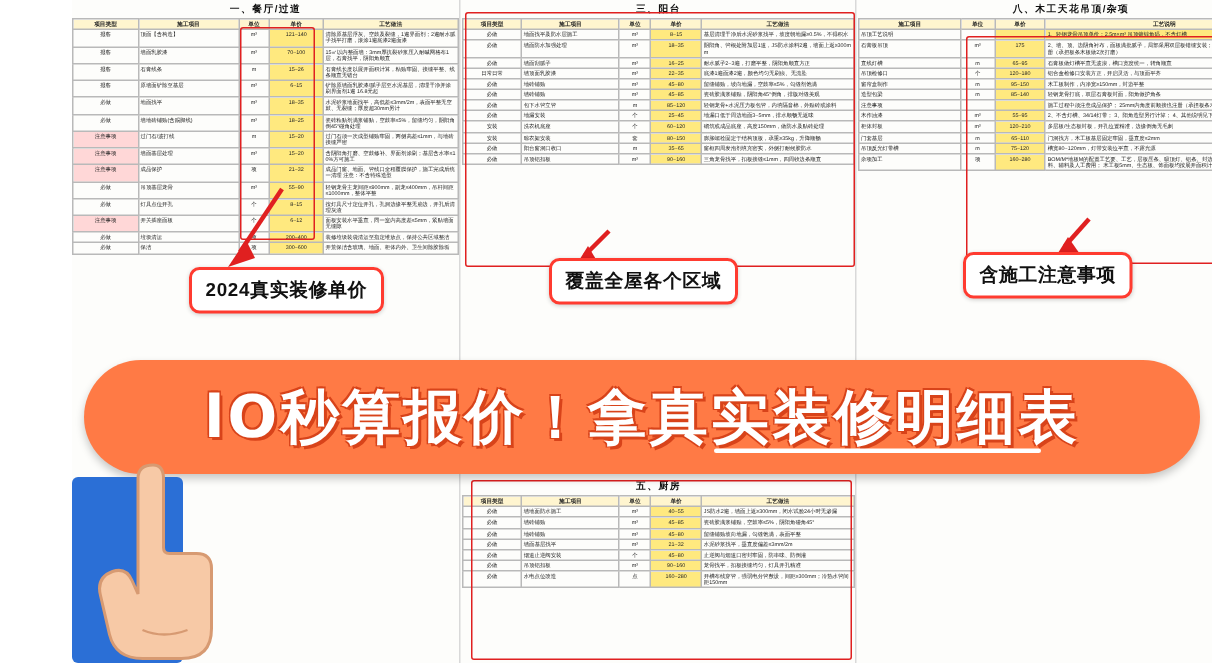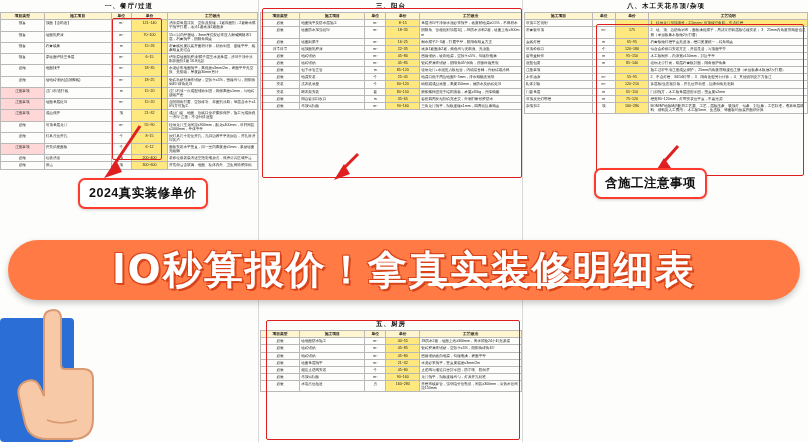--- a/index.html
+++ b/index.html
@@ -1,21 +1,21 @@
 <!DOCTYPE html>
 <html><head>
 <meta charset="utf-8">
 <style>
   html,body{margin:0;padding:0;}
   body{
     width:808px;height:442px;overflow:hidden;position:relative;
     font-family:"Liberation Sans","DejaVu Sans",sans-serif;
     background:#ffffff;
   }
-  .page{position:absolute;inset:0;background:#fdfdfb;}
+  .page{position:absolute;inset:0;background:#fdfdfb;margin-left:48px;}
 
   
   .col{position:absolute;box-sizing:border-box;}
   .tbl{width:100%;border-collapse:collapse;table-layout:fixed;}
   .tbl th,.tbl td{
     border:1px solid #b9b9b9;
     font-size:3.6px;line-height:1.15;
     padding:1px 1px;
     color:#222;
     vertical-align:top;
@@ -42,21 +42,21 @@
   
   .pill{
     position:absolute;background:#ffffff;border:2px solid #ff3b30;border-radius:7px;
     color:#111;font-weight:bold;font-size:12.5px;letter-spacing:.5px;
     padding:5px 9px;white-space:nowrap;
     box-shadow:0 1px 3px rgba(0,0,0,.18);
   }
 
   
   .banner{
-    position:absolute;left:8px;right:8px;top:240px;height:60px;
+    position:absolute;left:8px;right:8px;top:240px;height:76px;
     background:#ff7a45;border-radius:38px;
     box-shadow:0 3px 6px rgba(0,0,0,.22);
   }
   .banner-inner{
     position:absolute;inset:0;display:flex;align-items:center;justify-content:center;
   }
   .banner-text{
     font-family:"DejaVu Sans",sans-serif;
     font-size:39px;font-weight:bold;color:#ffffff;letter-spacing:2px;
     text-shadow:2px 2px 0 #d8431a, -1px -1px 0 #d8431a, 1px -1px 0 #d8431a, -1px 1px 0 #d8431a;
@@ -494,20 +494,21 @@
   <svg class="arrow" style="left:326px;top:150px;width:40px;height:34px;" viewBox="0 0 40 34">
     <path d="M32 4 L16 20" stroke="#e02020" stroke-width="3" fill="none"></path>
     <path d="M8 30 L18 14 L24 24 Z" fill="#e02020"></path>
   </svg>
   <svg class="arrow" style="left:648px;top:142px;width:40px;height:36px;" viewBox="0 0 40 36">
     <path d="M30 4 L14 22" stroke="#e02020" stroke-width="3" fill="none"></path>
     <path d="M6 32 L16 16 L23 26 Z" fill="#e02020"></path>
   </svg>
 
   <div class="pill" style="left:78px;top:178px;">2024真实装修单价</div>
+  <div class="pill" style="left:318px;top:172px;">覆盖全屋各个区域</div>
   <div class="pill" style="left:594px;top:168px;">含施工注意事项</div>
 
   <div class="banner">
     <div class="banner-inner">
       <span class="banner-text">lO秒算报价！拿真实装修明细表</span>
     </div>
     <div class="banner-underline"></div>
   </div>
 
   <div class="bluestrip"></div>

